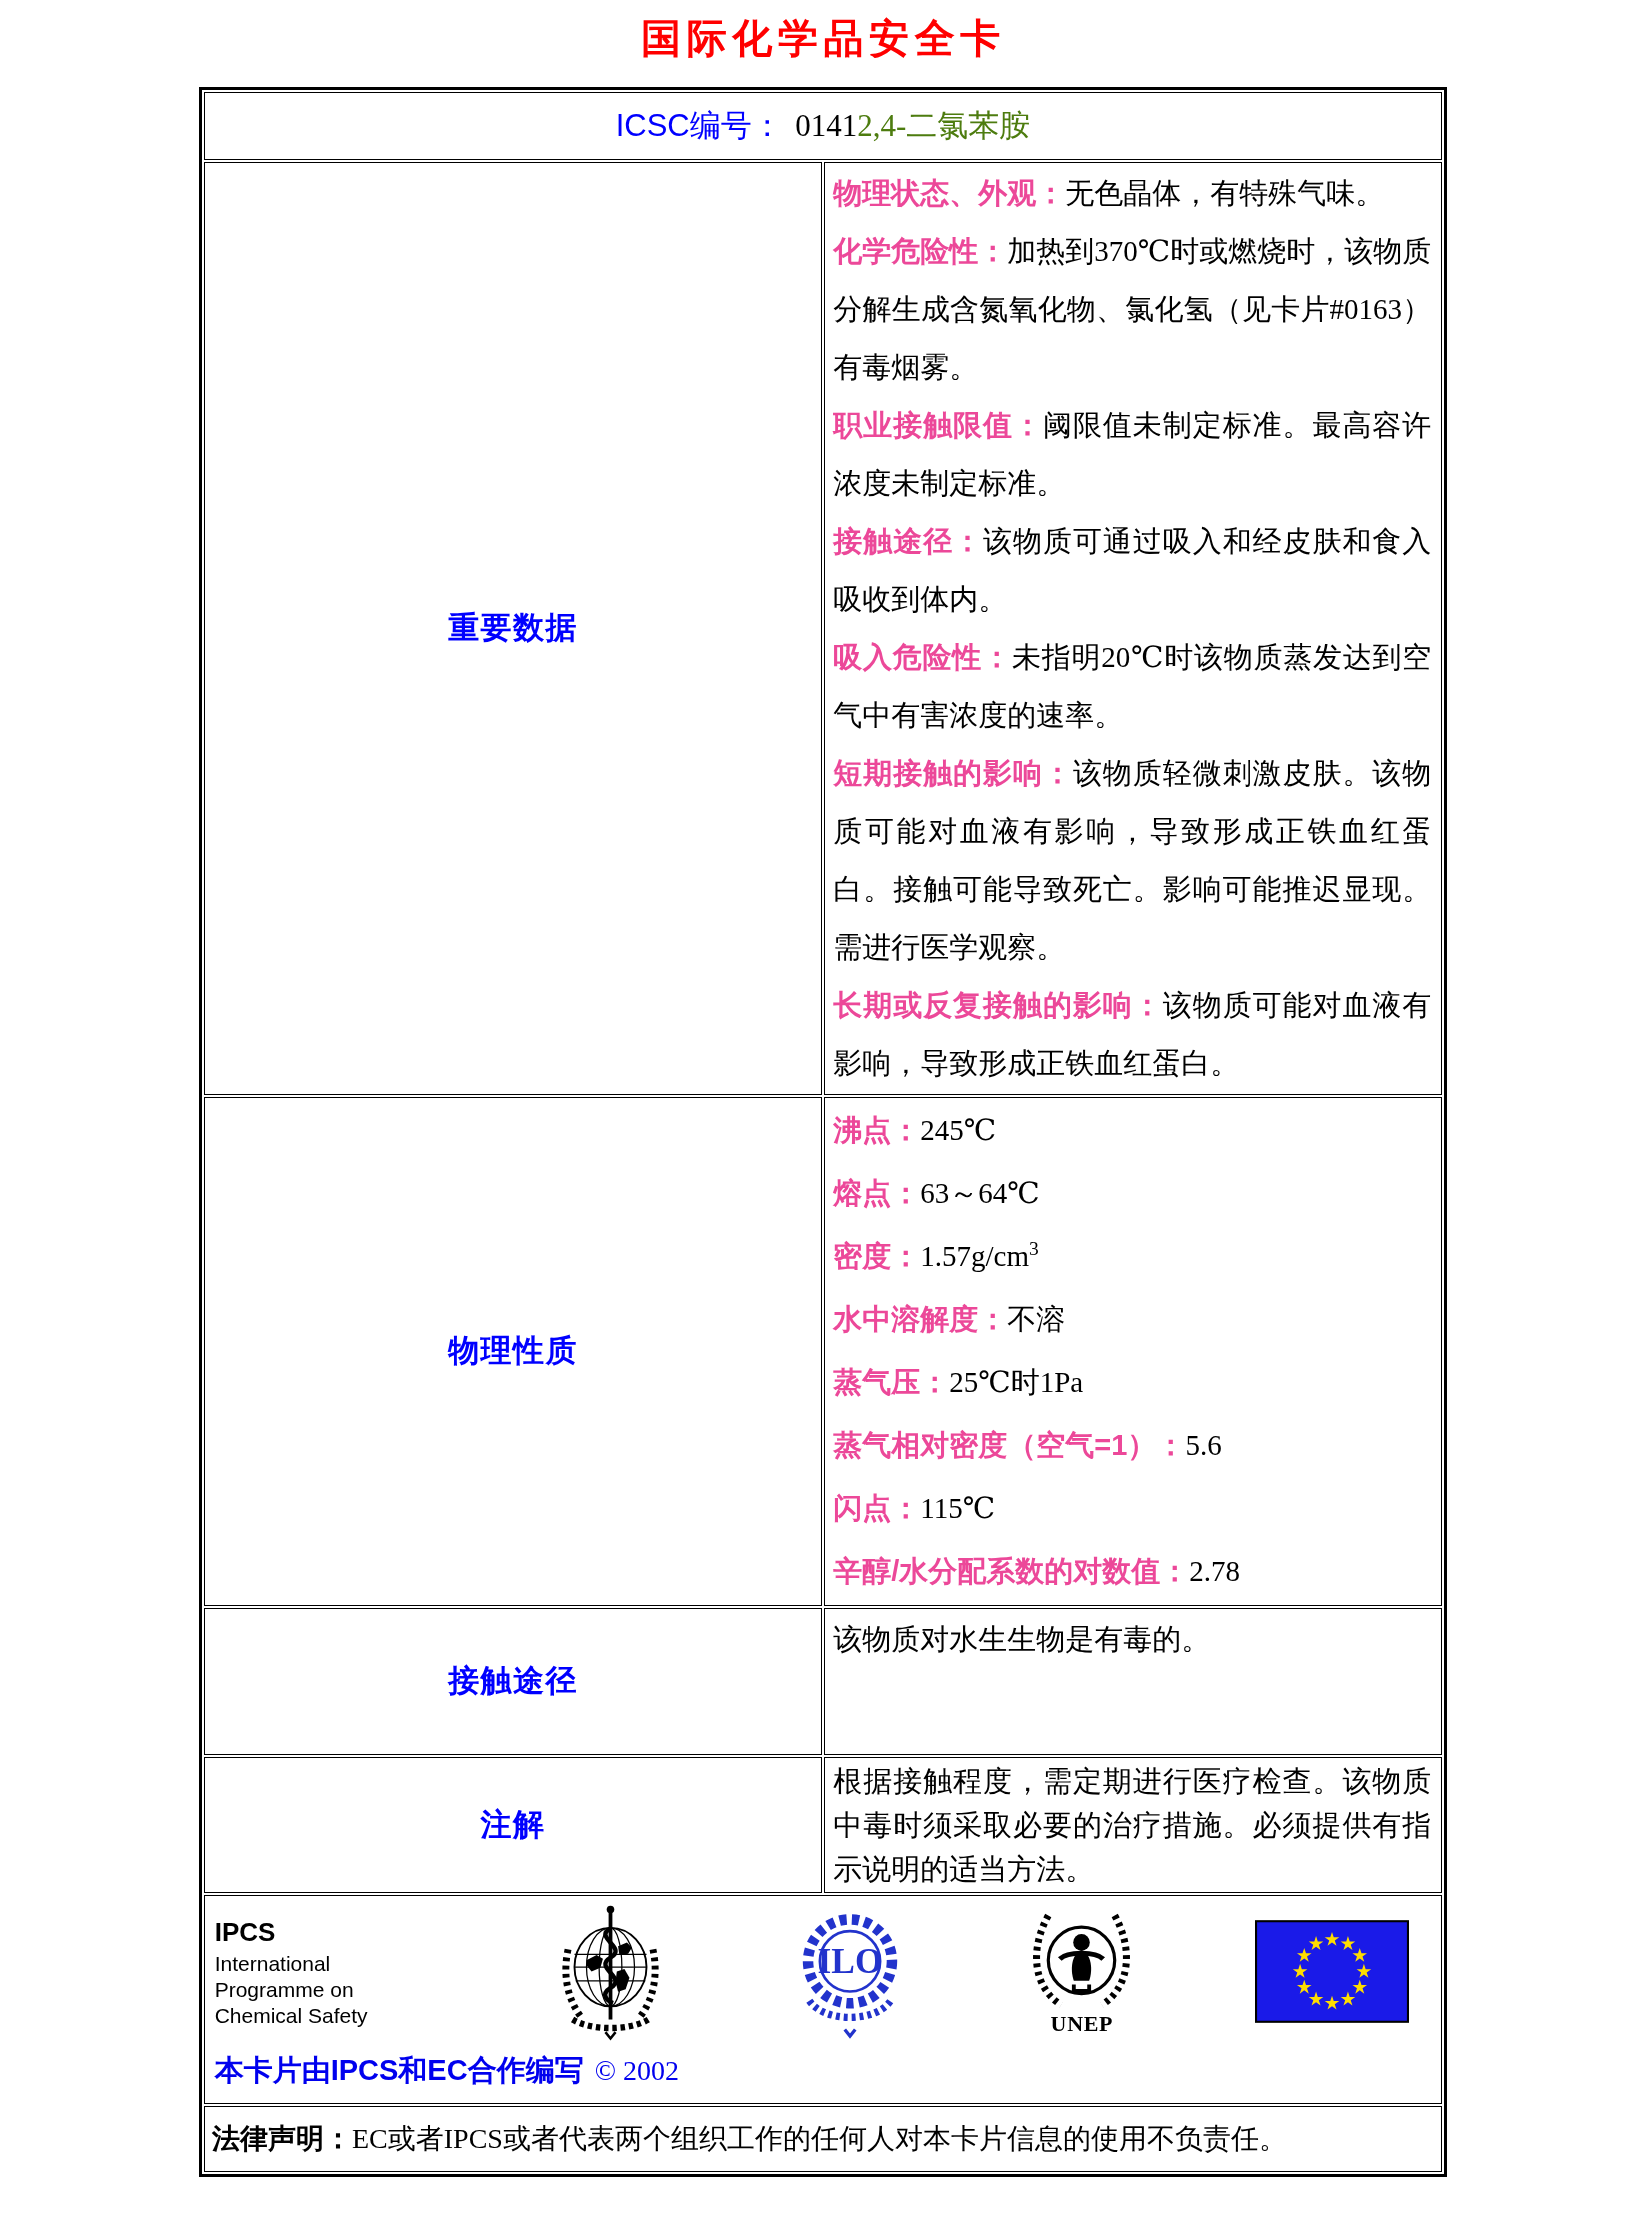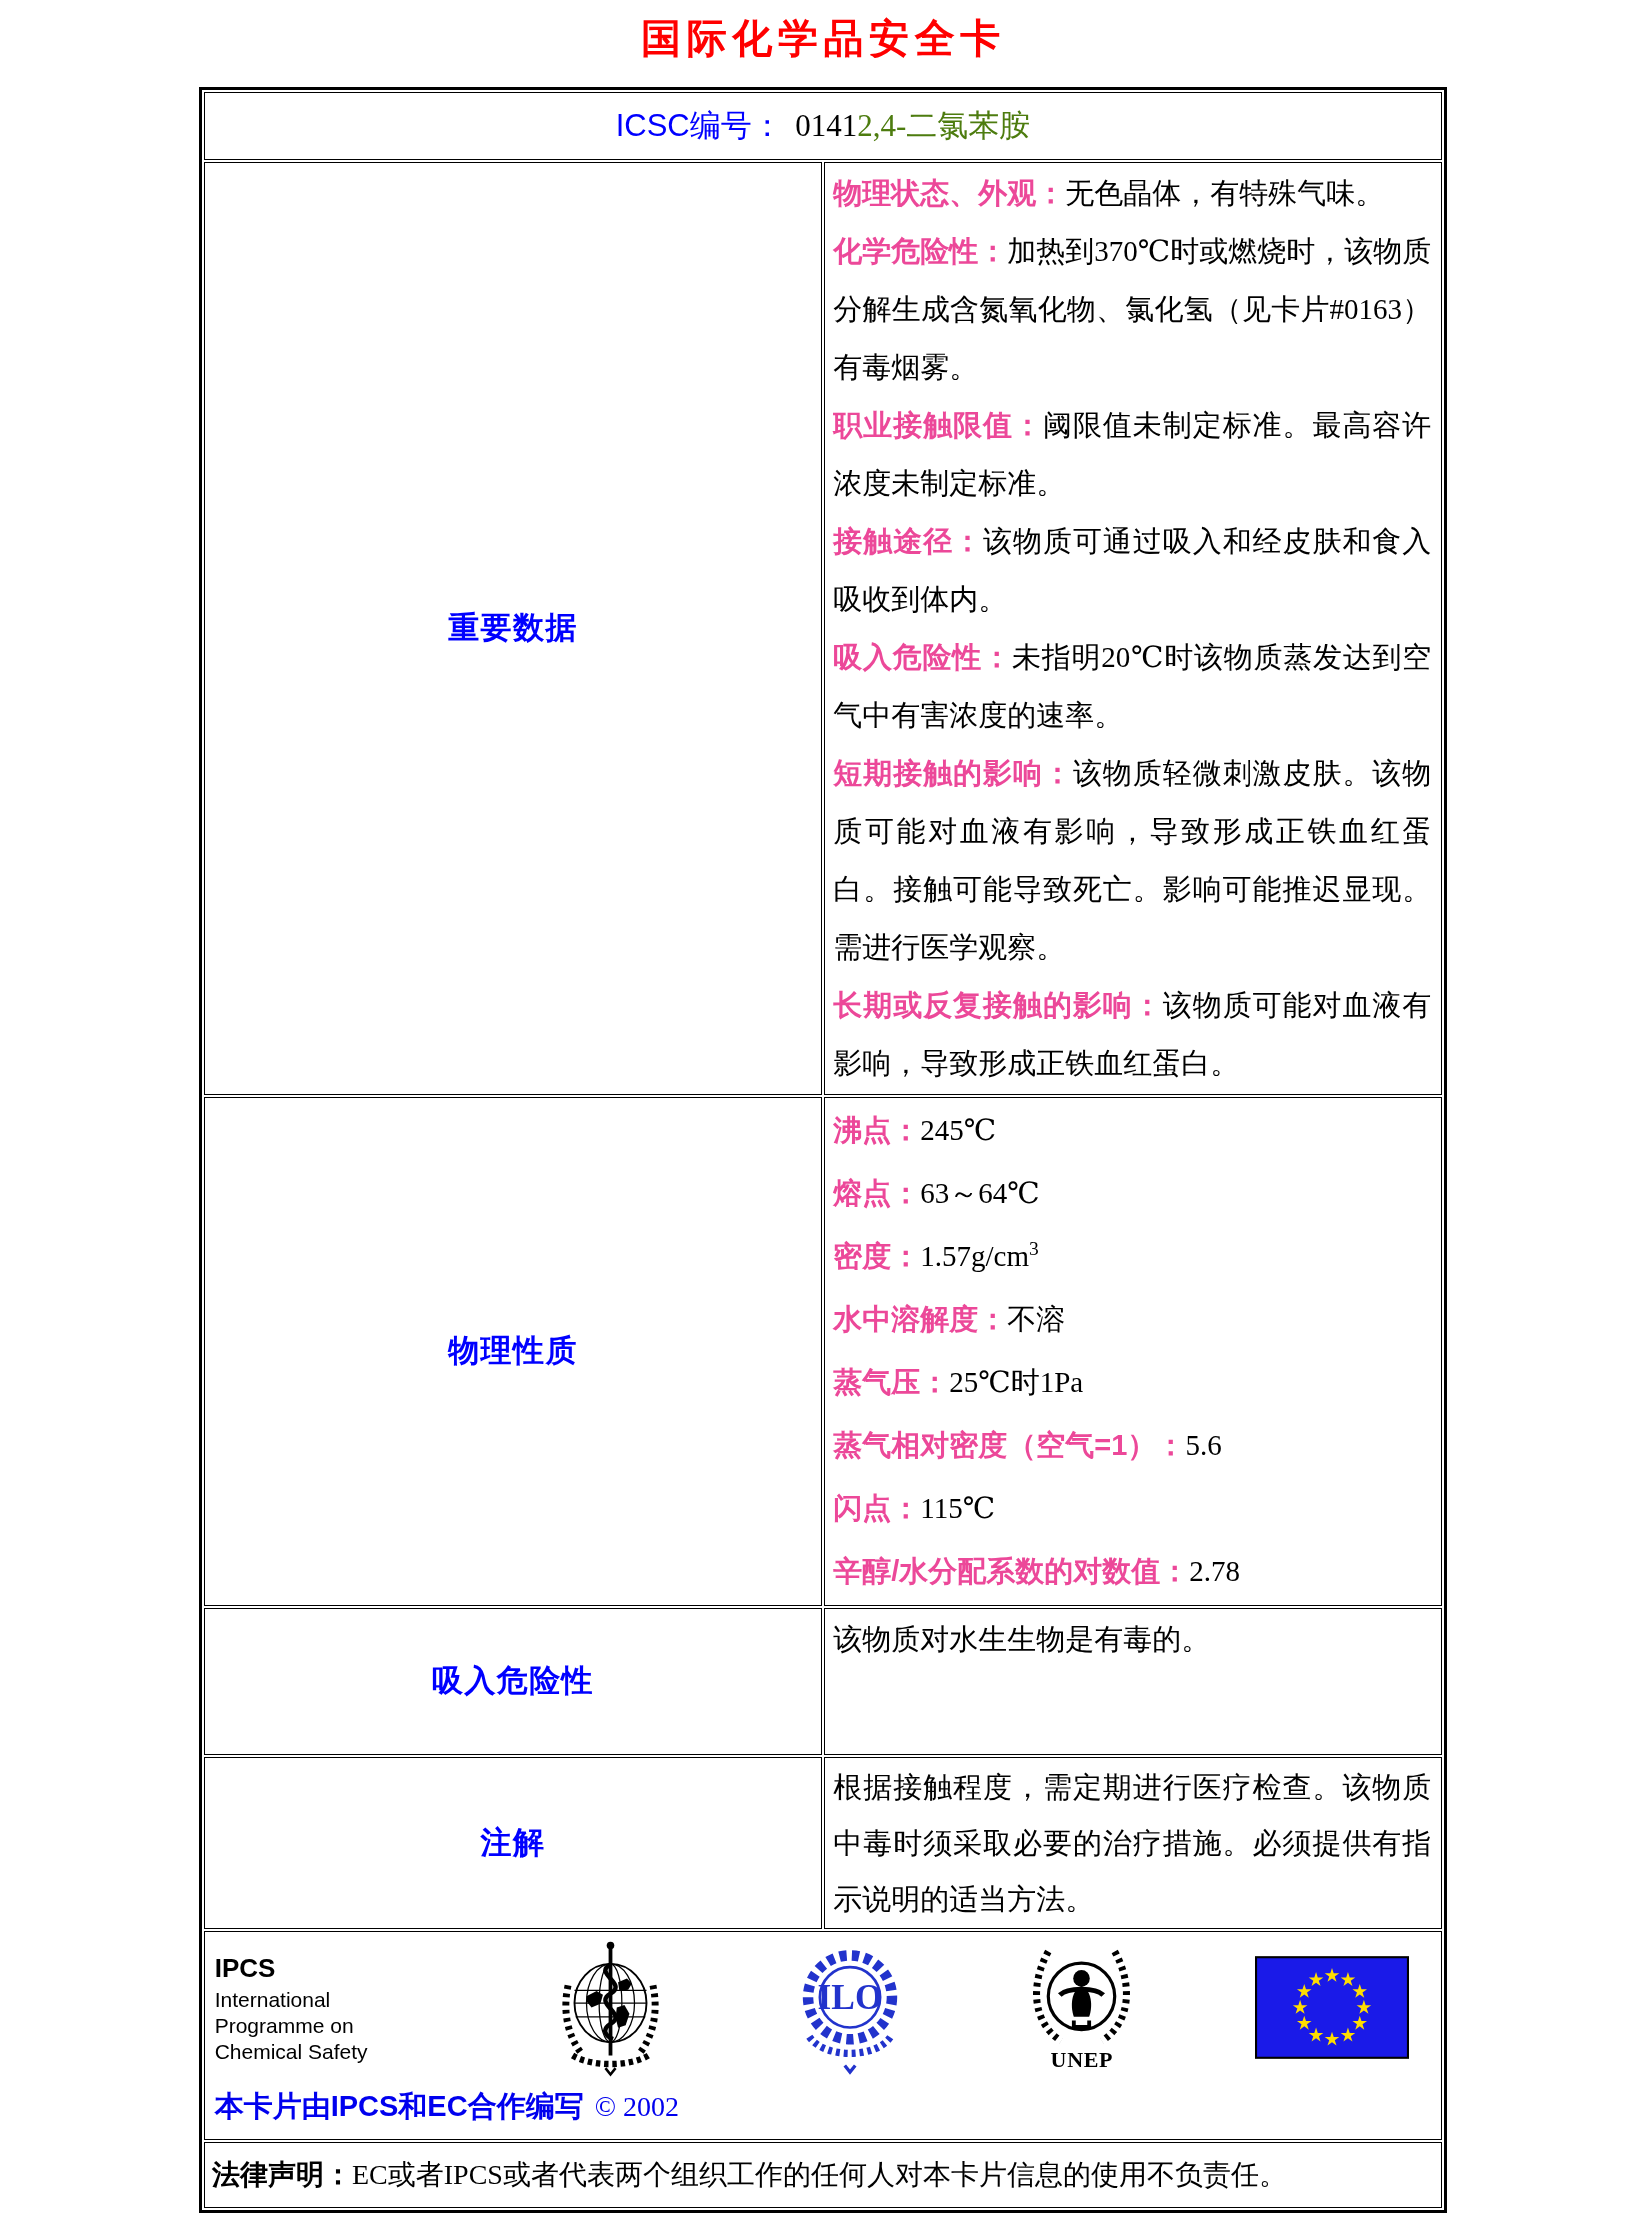--- a/index.html
+++ b/index.html
@@ -42,21 +42,21 @@
     color:#0000FF;
     font-family:"Liberation Sans","DejaVu Sans",sans-serif;
     font-weight:bold;
     font-size:31px;
     letter-spacing:1.4px;
   }
   td.content-cell{vertical-align:top;padding:1.4px 9.7px 1.4px 8.3px;font-size:29px;}
   .sec-important{line-height:58px;text-align:justify;}
   .sec-physical{line-height:63px;}
   .sec-env{line-height:58px;padding-top:7px;}
-  .sec-notes{line-height:56px;text-align:justify;}
+  .sec-notes{line-height:44px;text-align:justify;}
   .item{margin:0;}
   .inline-label{
     color:#ec4899;
     font-family:"Liberation Sans","DejaVu Sans",sans-serif;
     font-weight:bold;
   }
   .sup3{font-size:19.5px;line-height:0;vertical-align:super;}
   td.additional-cell{vertical-align:middle;height:42px;padding:0 8.3px;font-size:29px;}
   td.footer-cell{height:186px;vertical-align:top;padding:15.3px 11px 5.6px 9.7px;}
   .logos-row{display:flex;align-items:center;justify-content:space-between;height:122px;}
@@ -126,21 +126,21 @@
       <p class="item"><span class="inline-label">密度：</span><span>1.57g/cm</span><sup class="sup3">3</sup></p>
       <p class="item"><span class="inline-label">水中溶解度：</span><span>不溶</span></p>
       <p class="item"><span class="inline-label">蒸气压：</span><span>25℃时1Pa</span></p>
       <p class="item"><span class="inline-label">蒸气相对密度（空气=1）：</span><span>5.6</span></p>
       <p class="item"><span class="inline-label">闪点：</span><span>115℃</span></p>
       <p class="item"><span class="inline-label">辛醇/水分配系数的对数值：</span><span>2.78</span></p>
     </td>
   </tr>
 
   <tr>
-    <td class="label-cell" style="height:143px;">吸入危险性</td>
+    <td class="label-cell" style="height:143px;">接触途径</td>
     <td class="content-cell sec-env">该物质对水生生物是有毒的。</td>
   </tr>
 
   <tr>
     <td class="label-cell" style="height:104px;">注解</td>
     <td class="content-cell sec-notes">根据接触程度，需定期进行医疗检查。该物质中毒时须采取必要的治疗措施。必须提供有指示说明的适当方法。</td>
   </tr>
 
 
   <tr>

